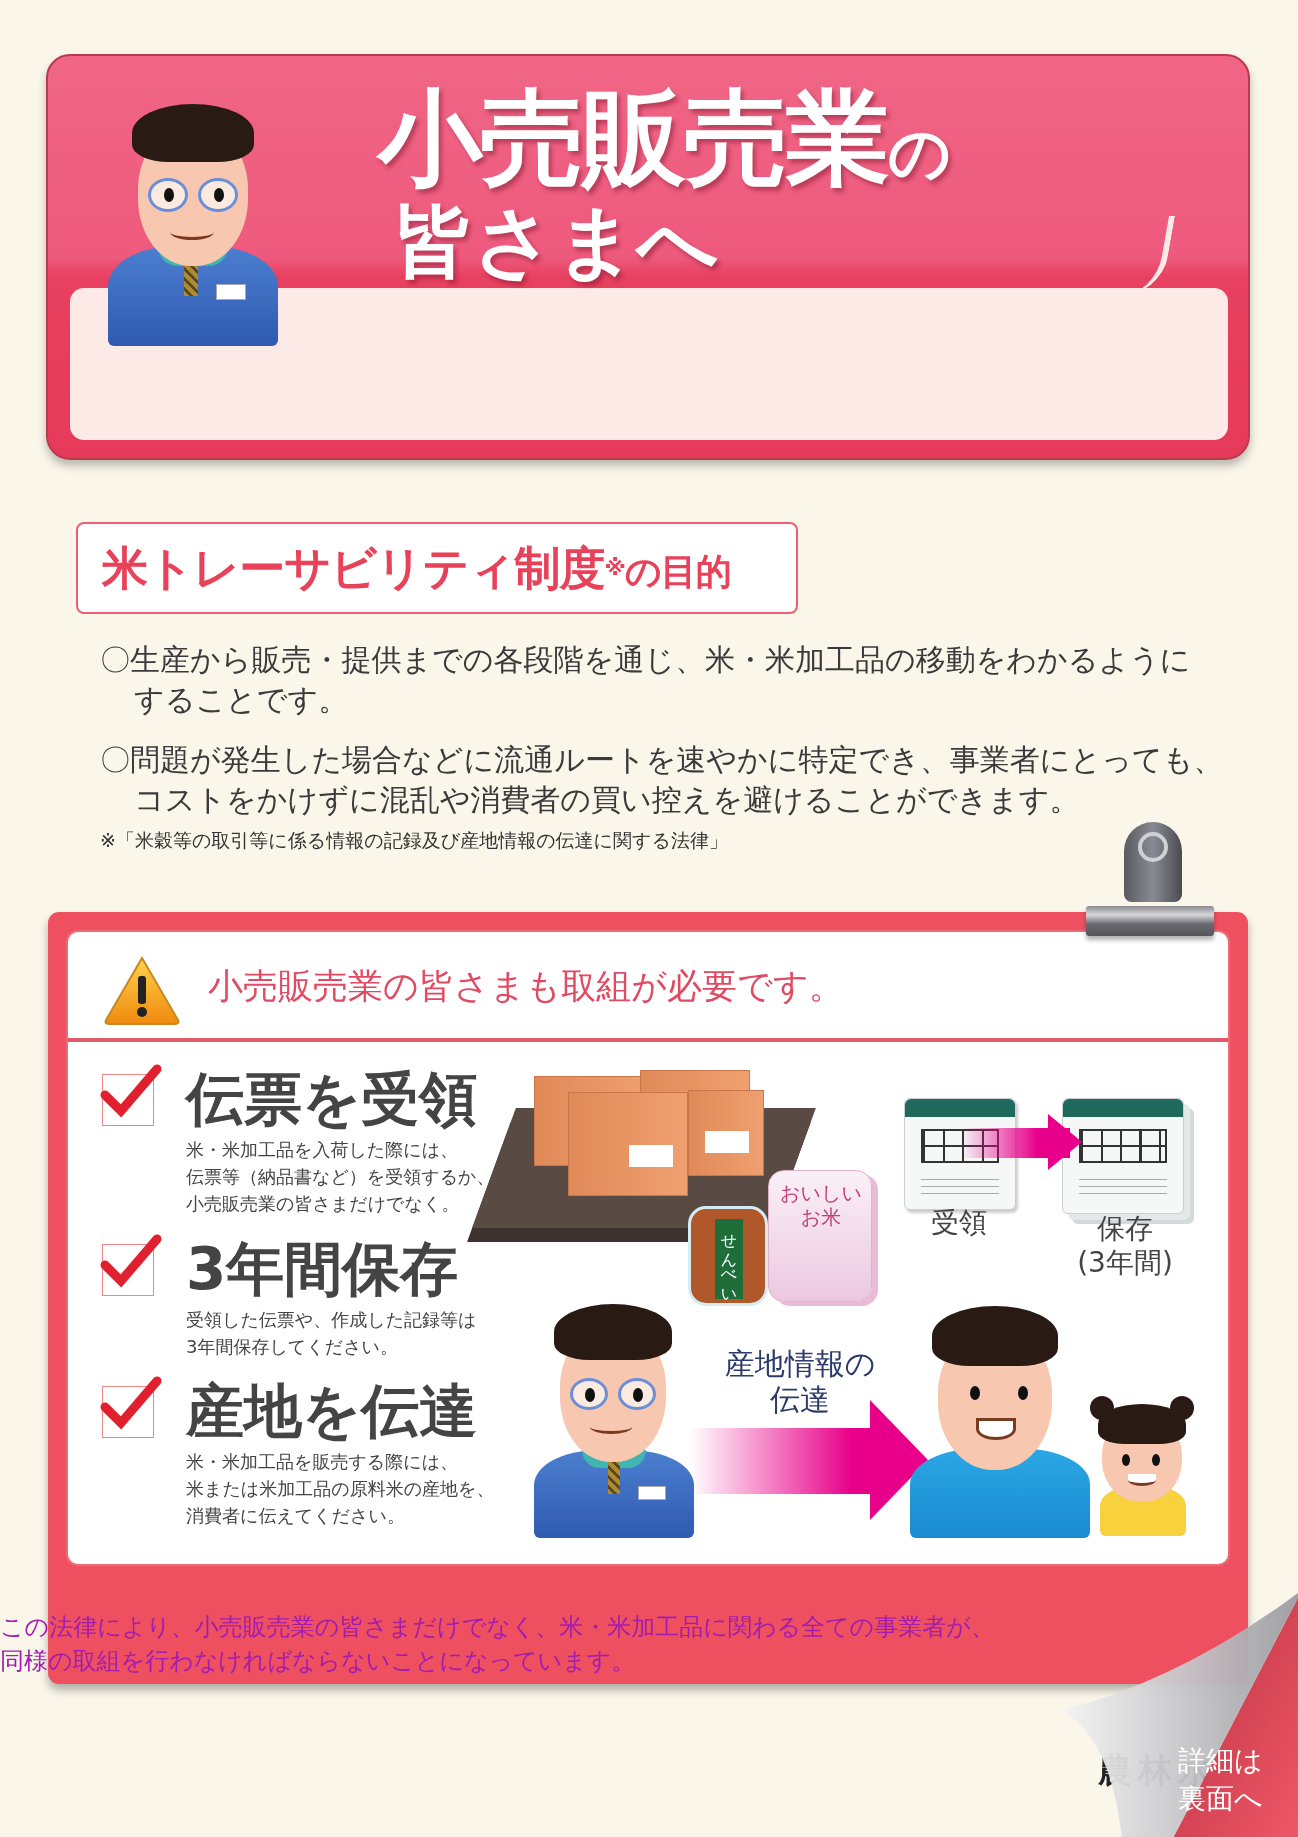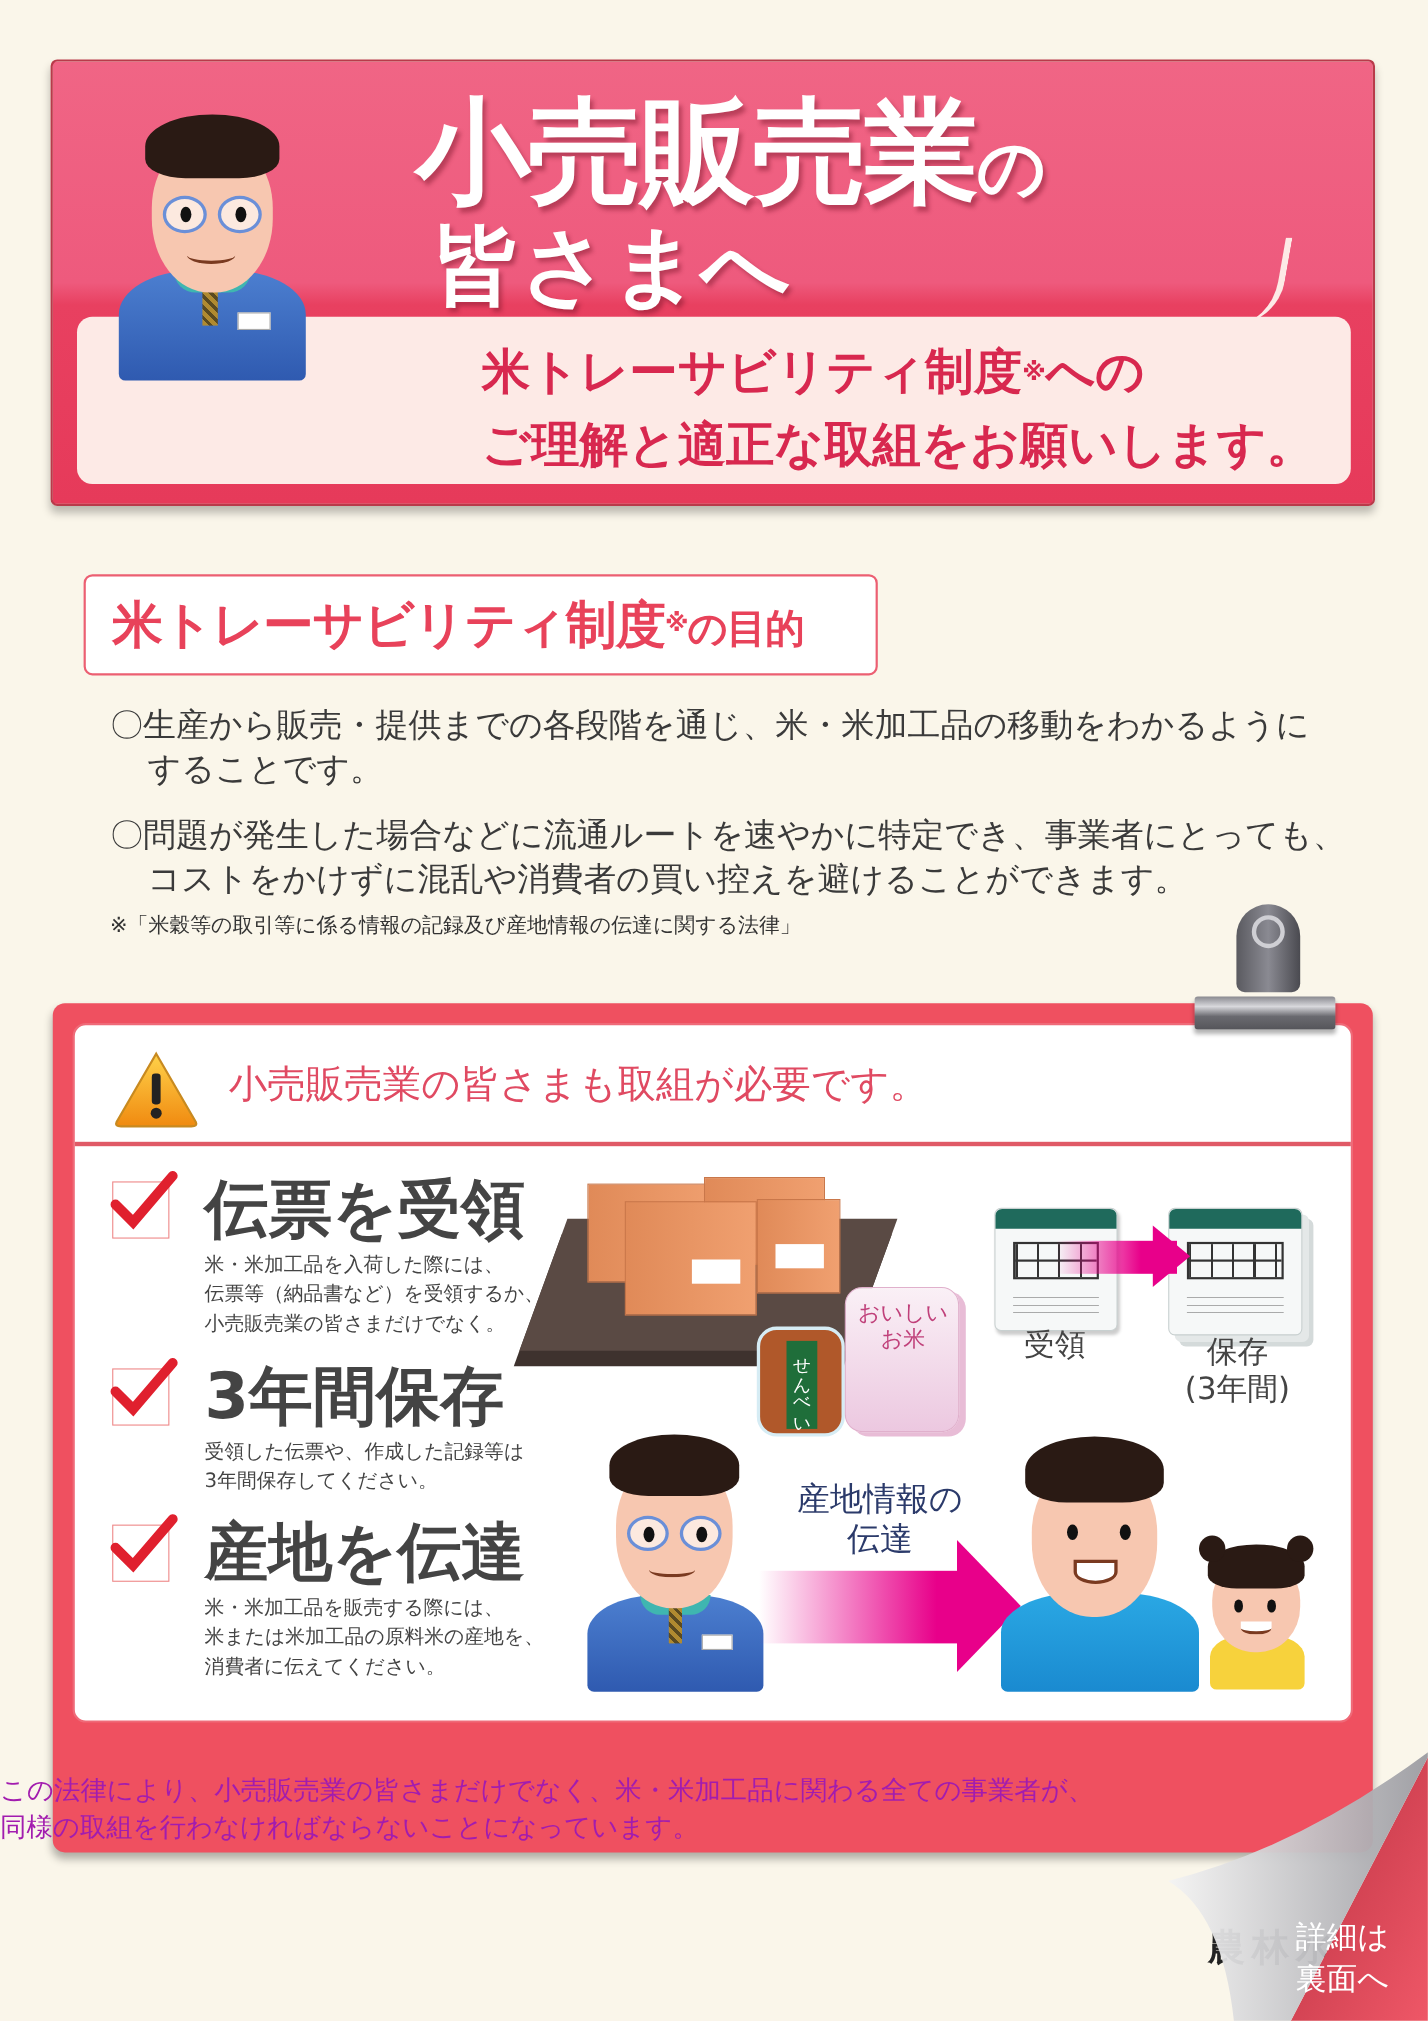--- a/index.html
+++ b/index.html
@@ -8,21 +8,21 @@
     background: #faf6ea;
     font-family: "DejaVu Sans", "Liberation Sans", sans-serif;
     position: relative;
     overflow: hidden;
     color: #3a3a3a;
   }
 
   
   .banner {
     position: absolute; left: 46px; top: 54px; width: 1204px; height: 406px;
-    border-radius: 6px;
+    border-radius: 24px;
     background: linear-gradient(#f06585 0%, #ee5a7d 50%, #e84060 55%, #e63a5a 100%);
     border: 2px solid #b93a4a;
     box-shadow: 0 6px 8px rgba(0,0,0,0.25);
   }
   .banner-inner {
     position: absolute; left: 22px; top: 232px; width: 1158px; height: 152px;
     background: #fdeae6; border-radius: 14px;
   }
   .banner-title {
     position: absolute; left: 330px; top: 30px;
@@ -197,24 +197,20 @@
     <div class="eye" style="left:66px;top:92px;"></div>
     <div class="eye" style="left:116px;top:92px;"></div>
     <div class="mouth" style="left:72px;top:128px;width:44px;height:16px;"></div>
   </div>
 
   <div class="banner-title">
     <span>小売販売業</span><span class="small">の</span>
   </div>
   <div class="banner-title2">皆さまへ</div>
 
-  <div class="banner-sub">
-    <div><span>米トレーサビリティ制度</span><sup>※</sup><span>への</span></div>
-    <div>ご理解と適正な取組をお願いします。</div>
-  </div>
 </div>
 
 <div class="purpose-box">
   <div class="purpose-title">
     <span>米トレーサビリティ制度</span><sup>※</sup><span class="small">の目的</span>
   </div>
 </div>
 
 <div class="para" style="top:640px;">
   <span>〇生産から販売・提供までの各段階を通じ、米・米加工品の移動をわかるように</span>

